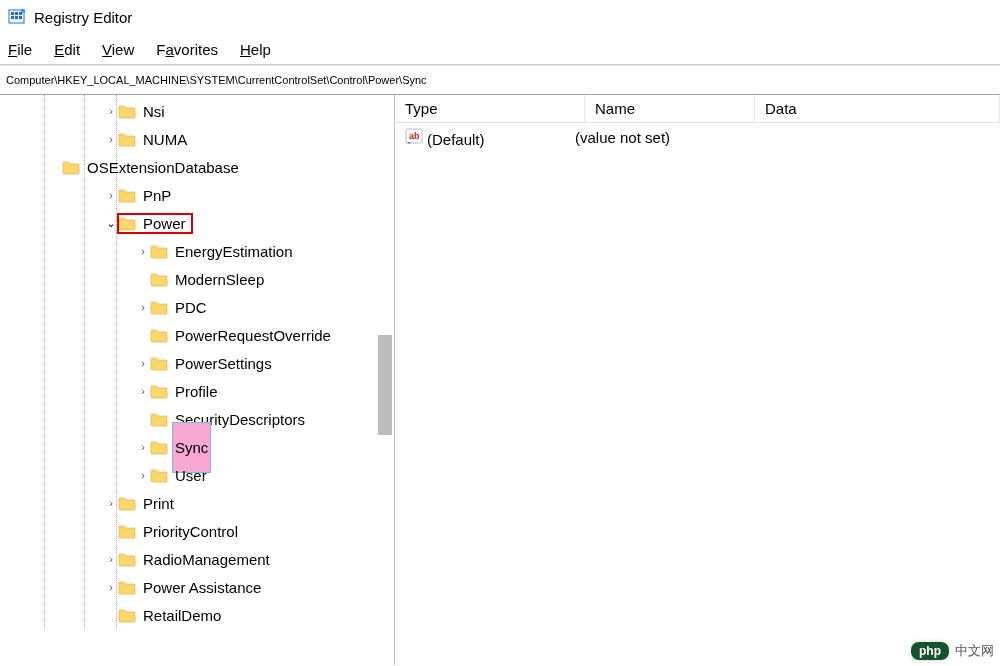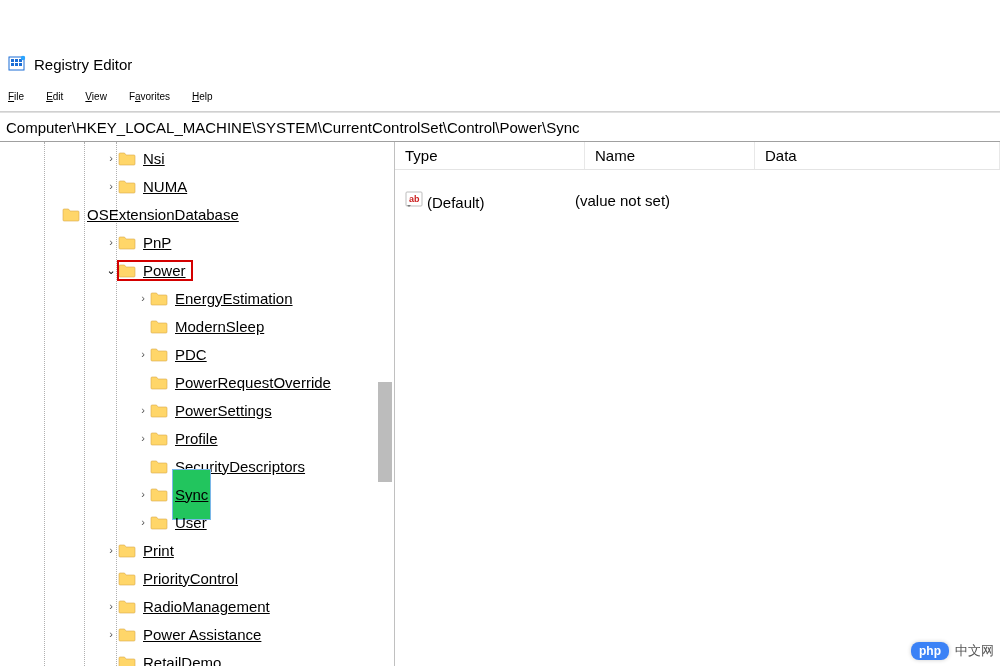--- a/index.html
+++ b/index.html
@@ -1,60 +1,60 @@
 <!DOCTYPE html>
 <html><head>
 <meta charset="utf-8">
 <style>
   * { box-sizing: border-box; margin: 0; padding: 0; font-family: "Segoe UI", Tahoma, sans-serif; }
   html, body { width: 1000px; height: 666px; overflow: hidden; background: #fff; color: #000; font-size: 15px; }
 
-  .title-bar { height: 34px; display: flex; align-items: center; padding: 0 8px; gap: 8px; margin-top: 47px; }
+  .title-bar { height: 34px; display: flex; align-items: center; padding: 0 8px; gap: 8px; }
   .title-bar .title { font-size: 15px; }
-  .menu-bar { height: 30px; display: flex; align-items: center; padding: 0 8px; gap: 22px; font-size: 10px; }
+  .menu-bar { height: 30px; display: flex; align-items: center; padding: 0 8px; gap: 22px; font-size: 15px; }
   .menu-item { cursor: default; }
   .menu-item .ul { text-decoration: underline; }
   .separator { height: 1px; background: #d0d0d0; }
   .addr-bar { height: 30px; display: flex; align-items: center; padding: 2px 6px; border-top: 1px solid #e0e0e0; border-bottom: 1px solid #a0a0a0; }
-  .addr-bar input { flex: 1; border: none; outline: none; font-size: 15px; font-family: inherit; background: transparent; }
+  .addr-bar input { flex: 1; border: none; outline: none; font-size: 11px; font-family: inherit; background: transparent; }
 
   .content { display: flex; height: calc(666px - 34px - 30px - 32px); }
   .tree-pane { width: 395px; border-right: 1px solid #c0c0c0; position: relative; overflow: hidden; }
   .tree-scroll { position: absolute; top: 0; right: 2px; width: 14px; height: 80px; background: #c8c8c8; border-radius: 0; display:none; }
   .tree-scroll.visible { display:block; top: 240px; height: 100px; background:#bcbcbc; }
 
   .tree { font-size: 15px; padding-top: 2px; }
   .tree-row { display: flex; align-items: center; height: 28px; white-space: nowrap; cursor: default; position: relative; }
   .tree-row .chev { width: 14px; text-align: center; color: #555; font-size: 11px; user-select:none; }
   .tree-row .chev.open { color: #000; }
   .tree-row .label { padding: 1px 3px; }
-  .tree-row.selected .label { background: #22c55e; border: 1px solid #7ab7e8; padding: 16px 2px; }
+  .tree-row.selected .label { background: #f9a8d4; border: 1px solid #7ab7e8; padding: 16px 2px; }
   .tree-row.highlighted .folder-wrap { outline: 2px solid #d40000; outline-offset: -1px; padding-right:3px;}
-  .folder-wrap { display:flex; align-items:center; gap:4px;text-decoration:underline; }
+  .folder-wrap { display:flex; align-items:center; gap:4px; }
 
   .lines { position: relative; }
   .vline { position: absolute; top: 0; bottom: 0; border-left: 1px dotted #b0b0b0; }
 
   .folder-icon { width: 18px; height: 15px; display: inline-block; }
   .folder-icon svg { display:block; }
 
   .list-pane { flex: 1; overflow: hidden; }
   .list-header { display: flex; height: 28px; align-items: center; border-bottom: 1px solid #e4e4e4; font-size: 15px; }
   .list-header .col { padding: 0 10px; border-right: 1px solid #e8e8e8; height:100%; display:flex; align-items:center; }
   .col-name { width: 170px; }
   .col-type { width: 190px; }
   .col-data { flex: 1; }
-  .list-row { display: flex; height: 28px; align-items: center; font-size: 15px; margin-top: 16px; }
+  .list-row { display: flex; height: 28px; align-items: center; font-size: 15px; }
   .list-row .col { padding: 0 10px; }
   .ab-icon { width:18px; height:18px; display:inline-flex; align-items:center; justify-content:center; margin-right:4px; }
 
   .app-icon { width:18px; height:18px; display:inline-block; }
 
   .watermark { position:absolute; right:6px; bottom:6px; display:flex; align-items:center; gap:6px; font-size:13px; color:#555; }
-  .wm-badge { background:#3b82f6; color:#fff; border-radius:8px; padding:2px 8px; font-weight:bold; font-size:12px; box-shadow:0 0 4px rgba(0,0,0,.2);margin-left:25px; }
+  .wm-badge { background:#14532d; color:#fff; border-radius:8px; padding:2px 8px; font-weight:bold; font-size:12px; box-shadow:0 0 4px rgba(0,0,0,.2);margin-left:25px; }
 </style>
 </head>
 <body>
 
 <div class="title-bar">
   <span class="app-icon">
     <svg viewBox="0 0 18 18">
         <rect x="1" y="2" width="15" height="13" fill="#fff" stroke="#1a6dd6"></rect>
         <rect x="3" y="4" width="3" height="3" fill="#1a6dd6"></rect>
         <rect x="7" y="4" width="3" height="3" fill="#1a6dd6"></rect>

